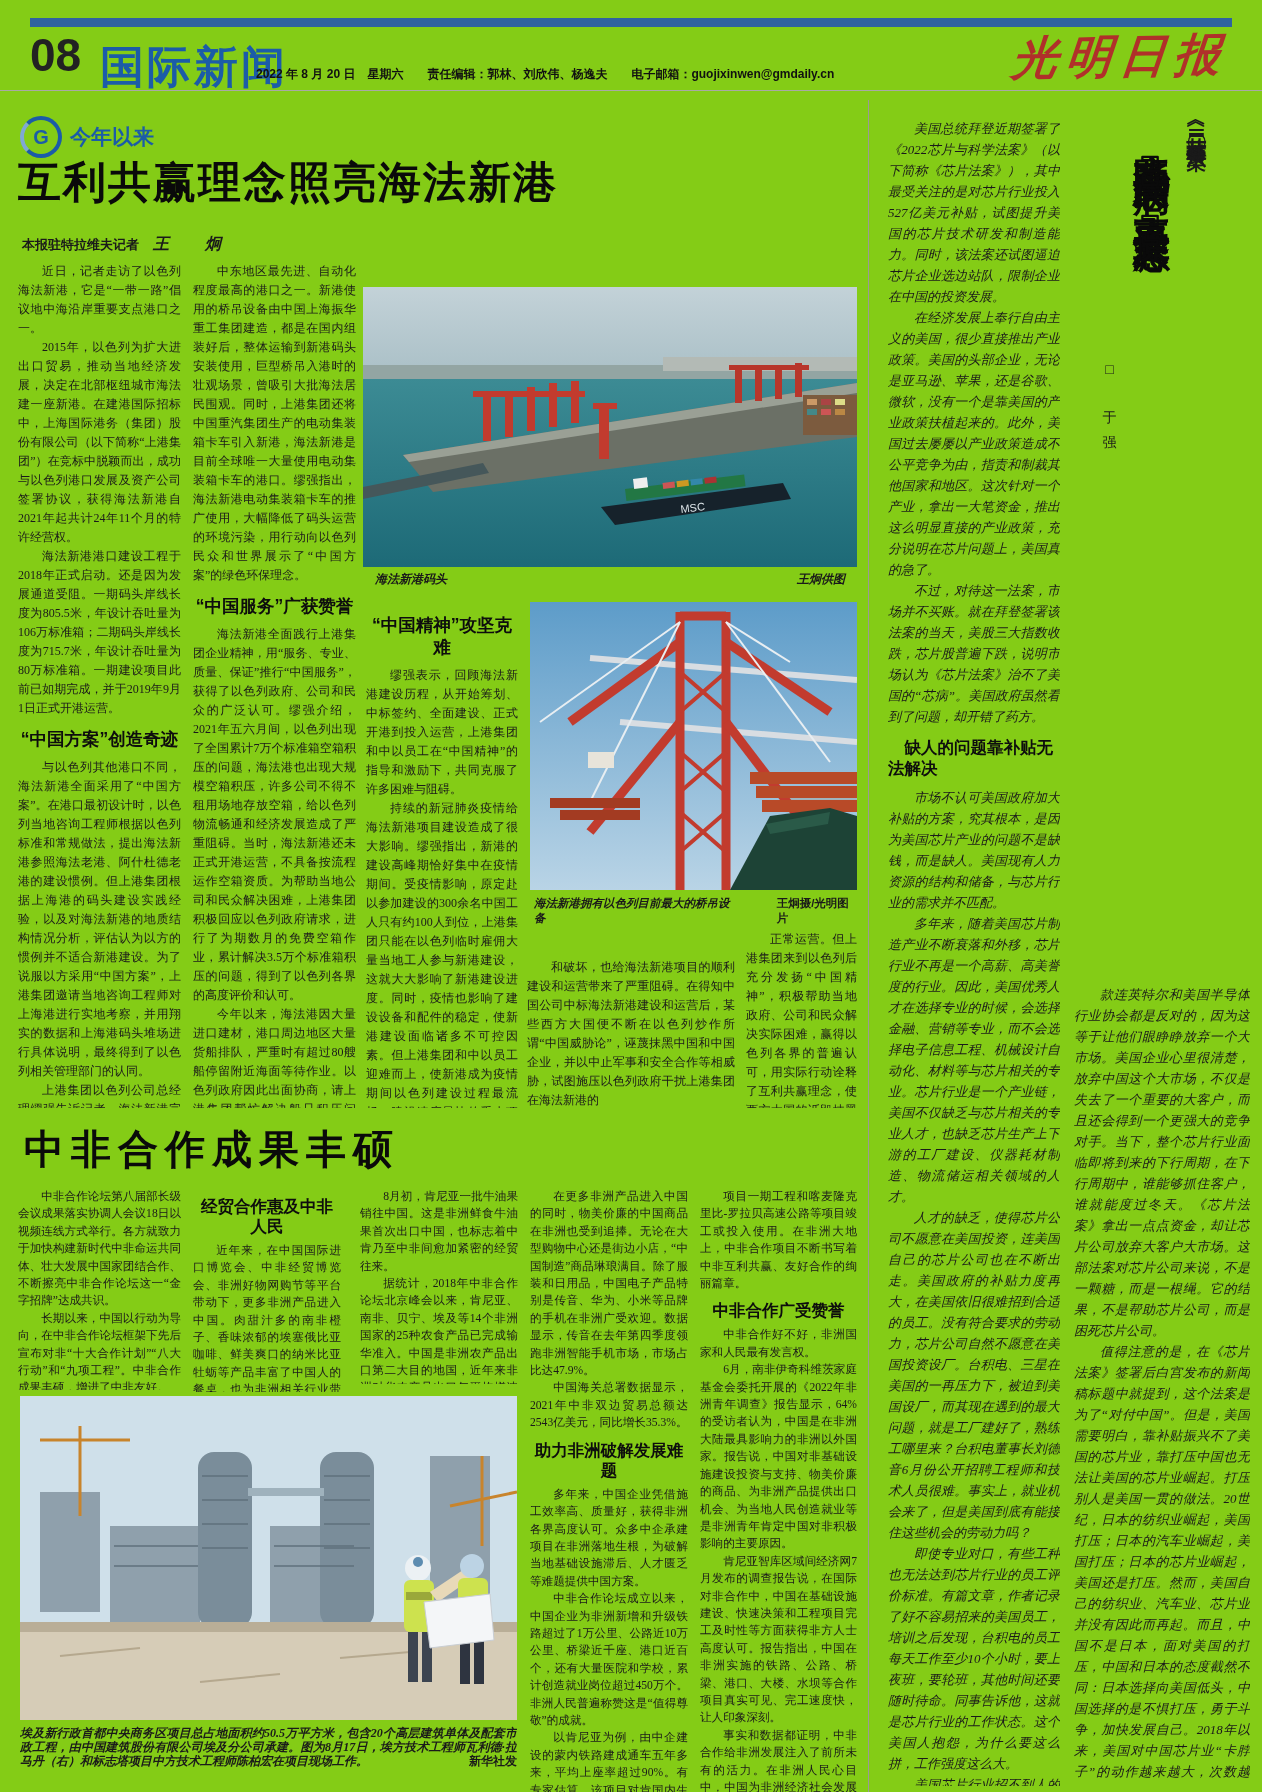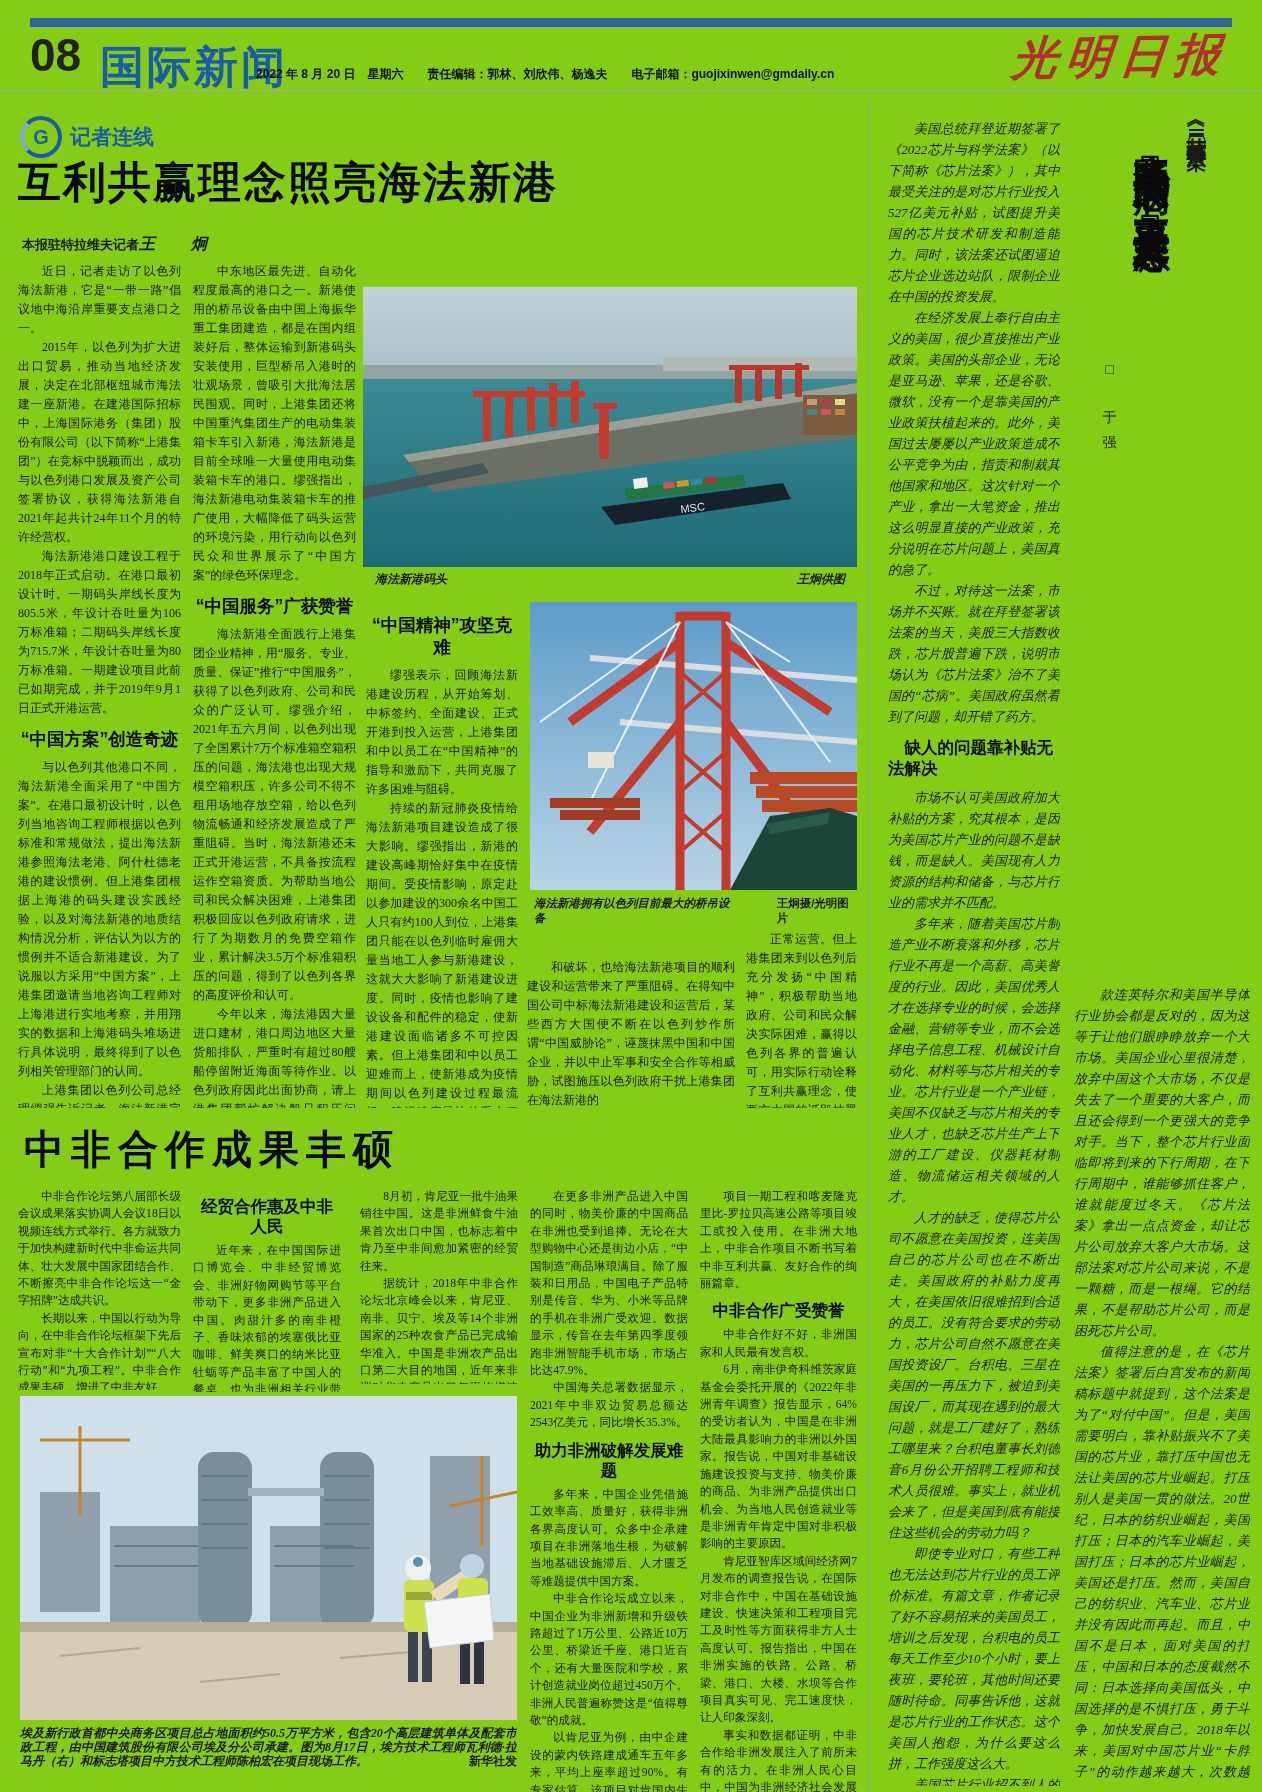--- a/index.html
+++ b/index.html
@@ -26,21 +26,21 @@
   .kaiti .col-h{font-style:normal;text-align:left;text-indent:1em;}
   
   .badge{position:absolute;left:20px;top:116px;display:flex;align-items:center;gap:8px;}
   .badge .g-circle{width:34px;height:34px;border:4px solid #1b5ca8;border-radius:50%;
           display:flex;align-items:center;justify-content:center;font-family:"Liberation Sans",sans-serif;
           font-weight:bold;font-size:20px;color:#1b5ca8;border-left-color:#7fa8d4;}
   .badge .badge-label{font-family:"Liberation Sans",sans-serif;font-weight:bold;font-size:21px;color:#1b5ca8;}
   .headline-1{position:absolute;left:18px;top:154px;font-size:43px;font-weight:bold;color:#0a0a0a;
           letter-spacing:2px;}
   .byline{position:absolute;left:22px;top:234px;font-size:13px;font-weight:bold;}
-  .byline .byline-name{font-size:16px;letter-spacing:10px;font-style:italic;}
+  .byline .byline-name{font-size:16px;letter-spacing:10px;margin-left:14px;font-style:italic;}
   
   .photo{position:absolute;overflow:hidden;background:#ccd;}
   .caption-row{position:absolute;display:flex;justify-content:space-between;align-items:baseline;
           font-size:12px;font-style:italic;font-weight:bold;gap:44px;}
   .caption-row .cap-credit{font-style:normal;font-family:"Liberation Sans",sans-serif;font-weight:bold;}
   
   .headline-2{position:absolute;left:24px;top:1122px;font-size:40px;font-weight:bold;color:#0a0a0a;
           letter-spacing:7px;}
   .photo3-caption{position:absolute;left:20px;top:1726px;width:497px;height:64px;overflow:hidden;
           font-size:12px;font-style:italic;font-weight:bold;text-align:justify;line-height:14px;}
@@ -66,31 +66,31 @@
   <div class="topbar"></div>
   <div class="pageno">08</div>
   <div class="section-title">国际新闻</div>
   <div class="dateline">2022 年 8 月 20 日　星期六　　责任编辑：郭林、刘欣伟、杨逸夫　　电子邮箱：guojixinwen@gmdaily.cn</div>
   <div class="masthead">光明日报</div>
   <div class="header-rule"></div>
   <div class="v-divider"></div>
 
   <div class="badge">
     <span class="g-circle">G</span>
-    <span class="badge-label">记者连线</span>
+    <span class="badge-label">今年以来</span>
   </div>
   <div class="headline-1">互利共赢理念照亮海法新港</div>
   <div class="byline">
     <span>本报驻特拉维夫记者</span><span class="byline-name">王　炯</span>
   </div>
 
   <div class="col" style="left:18px;top:262px;width:163px;height:846px;">
       <p class="col-p">近日，记者走访了以色列海法新港，它是“一带一路”倡议地中海沿岸重要支点港口之一。</p>
       <p class="col-p">2015年，以色列为扩大进出口贸易，推动当地经济发展，决定在北部枢纽城市海法建一座新港。在建港国际招标中，上海国际港务（集团）股份有限公司（以下简称“上港集团”）在竞标中脱颖而出，成功与以色列港口发展及资产公司签署协议，获得海法新港自2021年起共计24年11个月的特许经营权。</p>
-      <p class="col-p">海法新港港口建设工程于2018年正式启动。在港口最初设计时。一期码头岸线长度为805.5米，年设计吞吐量为106万标准箱；二期码头岸线长度为715.7米，年设计吞吐量为80万标准箱。一期建设项目此前已如期完成，并于2019年9月1日正式开港运营。</p>
+      <p class="col-p">海法新港港口建设工程于2018年正式启动。还是因为发展通道受阻。一期码头岸线长度为805.5米，年设计吞吐量为106万标准箱；二期码头岸线长度为715.7米，年设计吞吐量为80万标准箱。一期建设项目此前已如期完成，并于2019年9月1日正式开港运营。</p>
       <div class="col-h">“中国方案”创造奇迹</div>
       <p class="col-p">与以色列其他港口不同，海法新港全面采用了“中国方案”。在港口最初设计时，以色列当地咨询工程师根据以色列标准和常规做法，提出海法新港参照海法老港、阿什杜德老港的建设惯例。但上港集团根据上海港的码头建设实践经验，以及对海法新港的地质结构情况分析，评估认为以方的惯例并不适合新港建设。为了说服以方采用“中国方案”，上港集团邀请当地咨询工程师对上海港进行实地考察，并用翔实的数据和上海港码头堆场进行具体说明，最终得到了以色列相关管理部门的认同。</p>
       <p class="col-p">上港集团以色列公司总经理缪强告诉记者，海法新港完全采用“中国芯”。不论是建设还是运营，新港都移植了上海洋山深水港区四期自动化码头积累的技术成果和成熟经验，全部使用中国生产的桥吊、轨道吊设备，配有中国自主研发的、具有自主知识产权的智能自动化码头操作系统。</p>
     </div>
   <div class="col" style="left:193px;top:262px;width:163px;height:846px;">
       <p class="col-p">中东地区最先进、自动化程度最高的港口之一。新港使用的桥吊设备由中国上海振华重工集团建造，都是在国内组装好后，整体运输到新港码头安装使用，巨型桥吊入港时的壮观场景，曾吸引大批海法居民围观。同时，上港集团还将中国重汽集团生产的电动集装箱卡车引入新港，海法新港是目前全球唯一大量使用电动集装箱卡车的港口。缪强指出，海法新港电动集装箱卡车的推广使用，大幅降低了码头运营的环境污染，用行动向以色列民众和世界展示了“中国方案”的绿色环保理念。</p>
       <div class="col-h">“中国服务”广获赞誉</div>
       <p class="col-p">海法新港全面践行上港集团企业精神，用“服务、专业、质量、保证”推行“中国服务”，获得了以色列政府、公司和民众的广泛认可。缪强介绍，2021年五六月间，以色列出现了全国累计7万个标准箱空箱积压的问题，海法港也出现大规模空箱积压，许多公司不得不租用场地存放空箱，给以色列物流畅通和经济发展造成了严重阻碍。当时，海法新港还未正式开港运营，不具备按流程运作空箱资质。为帮助当地公司和民众解决困难，上港集团积极回应以色列政府请求，进行了为期数月的免费空箱作业，累计解决3.5万个标准箱积压的问题，得到了以色列各界的高度评价和认可。</p>
       <p class="col-p">今年以来，海法港因大量进口建材，港口周边地区大量货船排队，严重时有超过80艘船停留附近海面等待作业。以色列政府因此出面协商，请上港集团帮忙解决船只积压问题。自2月份起，在海法新港二期建设项目尚未启动的情况下，上港集团经以政府批准，使用部分二期项目岸线妥善化解了海法港周边船只积压的困难局面，受到以政府和以制造协会的高度赞许。</p>
     </div>

